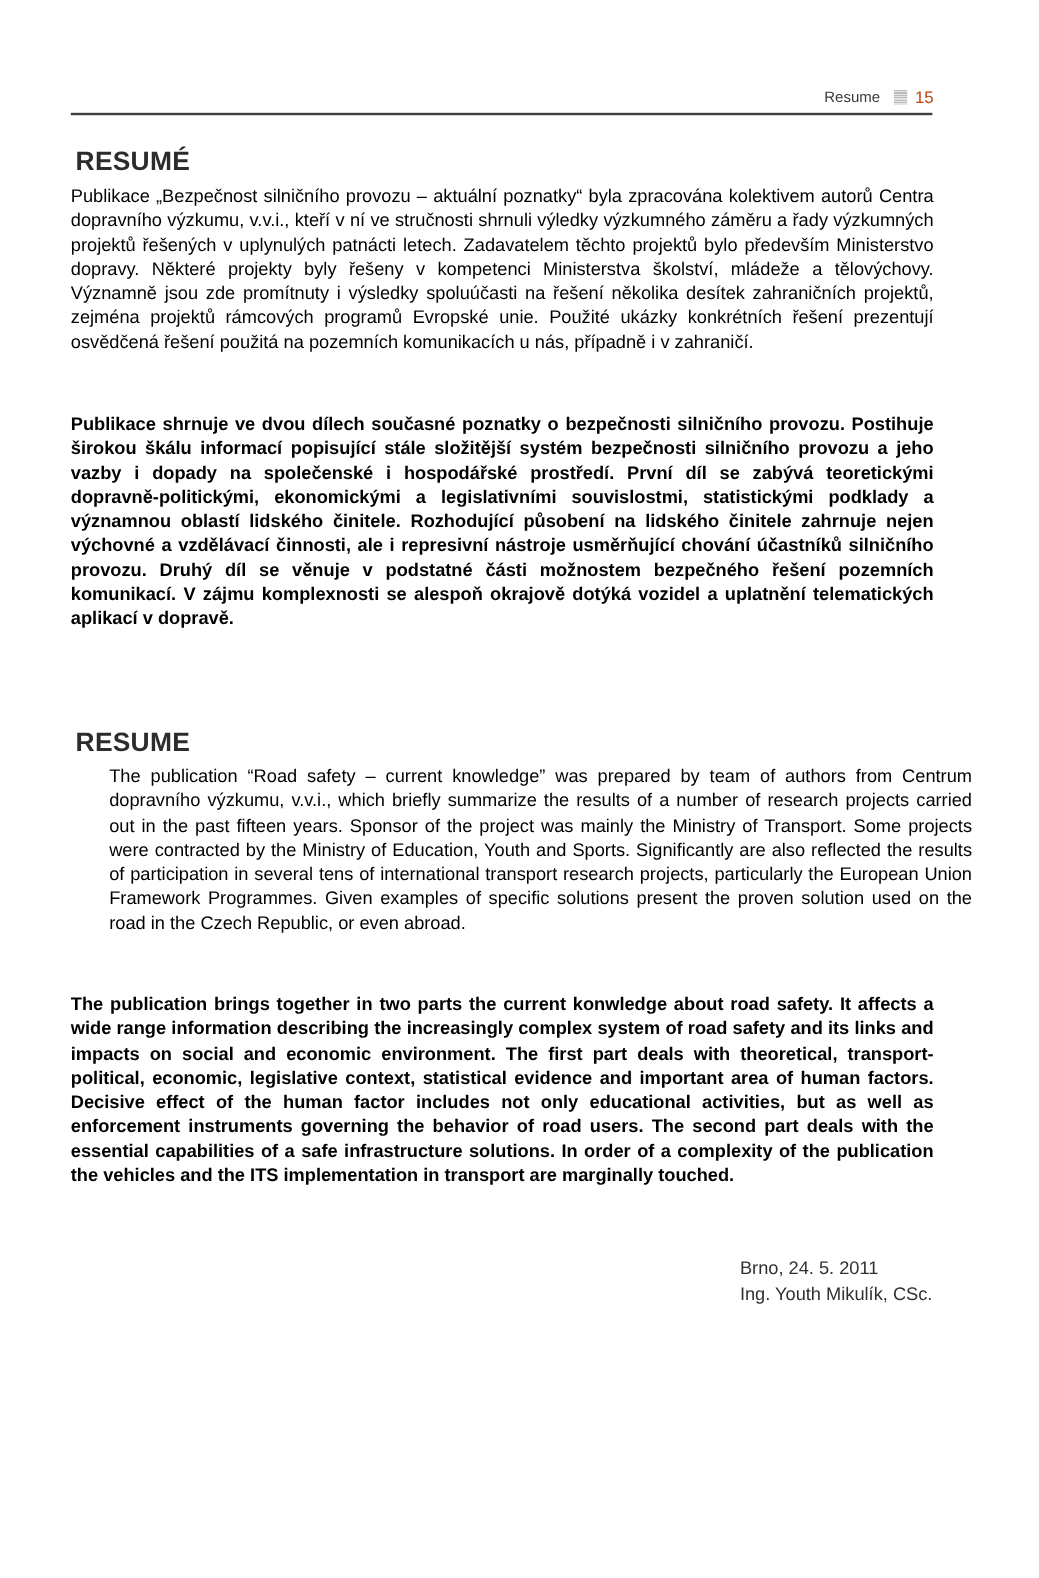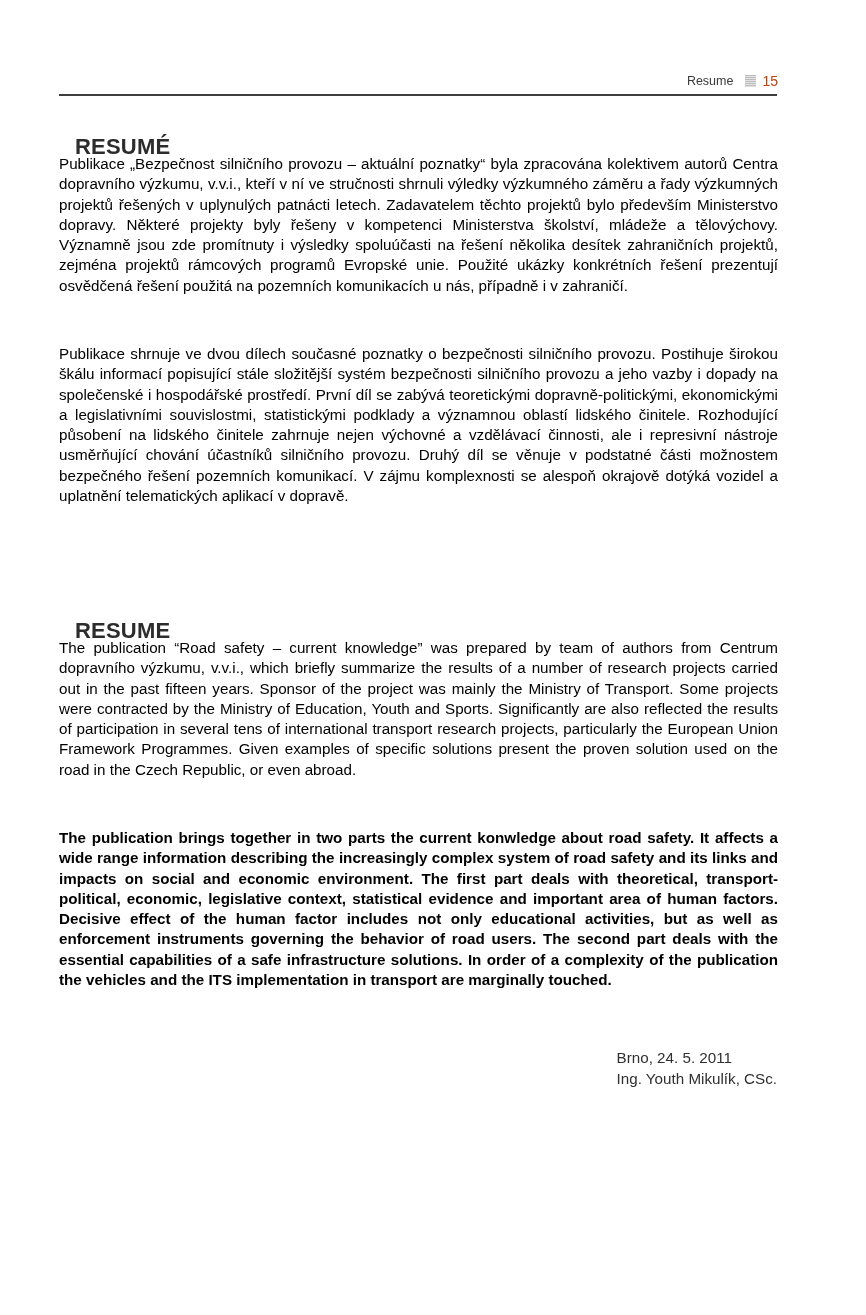--- a/index.html
+++ b/index.html
@@ -16,33 +16,33 @@
       width: 11px; height: 12px;
       background: repeating-linear-gradient(180deg, #bdbdbd 0 1px, #e2e2e2 1px 2px);
       margin-left: 6px;
     }
     .running-head .num { font-weight: normal; font-size: 14px; color: #c2410c; }
     .rule {
       position: absolute; top: 94px; left: 59px; width: 718px; height: 1.5px;
       background: #3d3d3d;
     }
     h1 {
-      position: absolute; margin: 16px; left: 59px;
+      position: absolute; margin: 4px; left: 59px;
       font-size: 22px; font-weight: bold; color: #2c2c2c; letter-spacing: 0.2px;
     }
     #h-cz { top: 118px; }
     #h-en { top: 602px; }
     .para {
       position: absolute; left: 59px; width: 719px; margin: 0;
       font-size: 15.2px; line-height: 20.3px; text-align: justify;
       color: #000000;
     }
     #p-cz-1 { top: 154px; }
-    #p-cz-2 { top: 344px; }
-    #p-en-1 { top: 638px; }
+    #p-cz-2 { top: 344px; font-weight: bold; }
+    #p-en-1 { top: 638px; margin-left: 32px; }
     #p-en-2 { top: 828px; font-weight: bold; }
     .signature {
       position: absolute; right: 89px; top: 1047px; 
       font-size: 15.2px; line-height: 21px; color: #303030;
     }
   </style>
 </head>
 <body>
 
 <div class="running-head">

